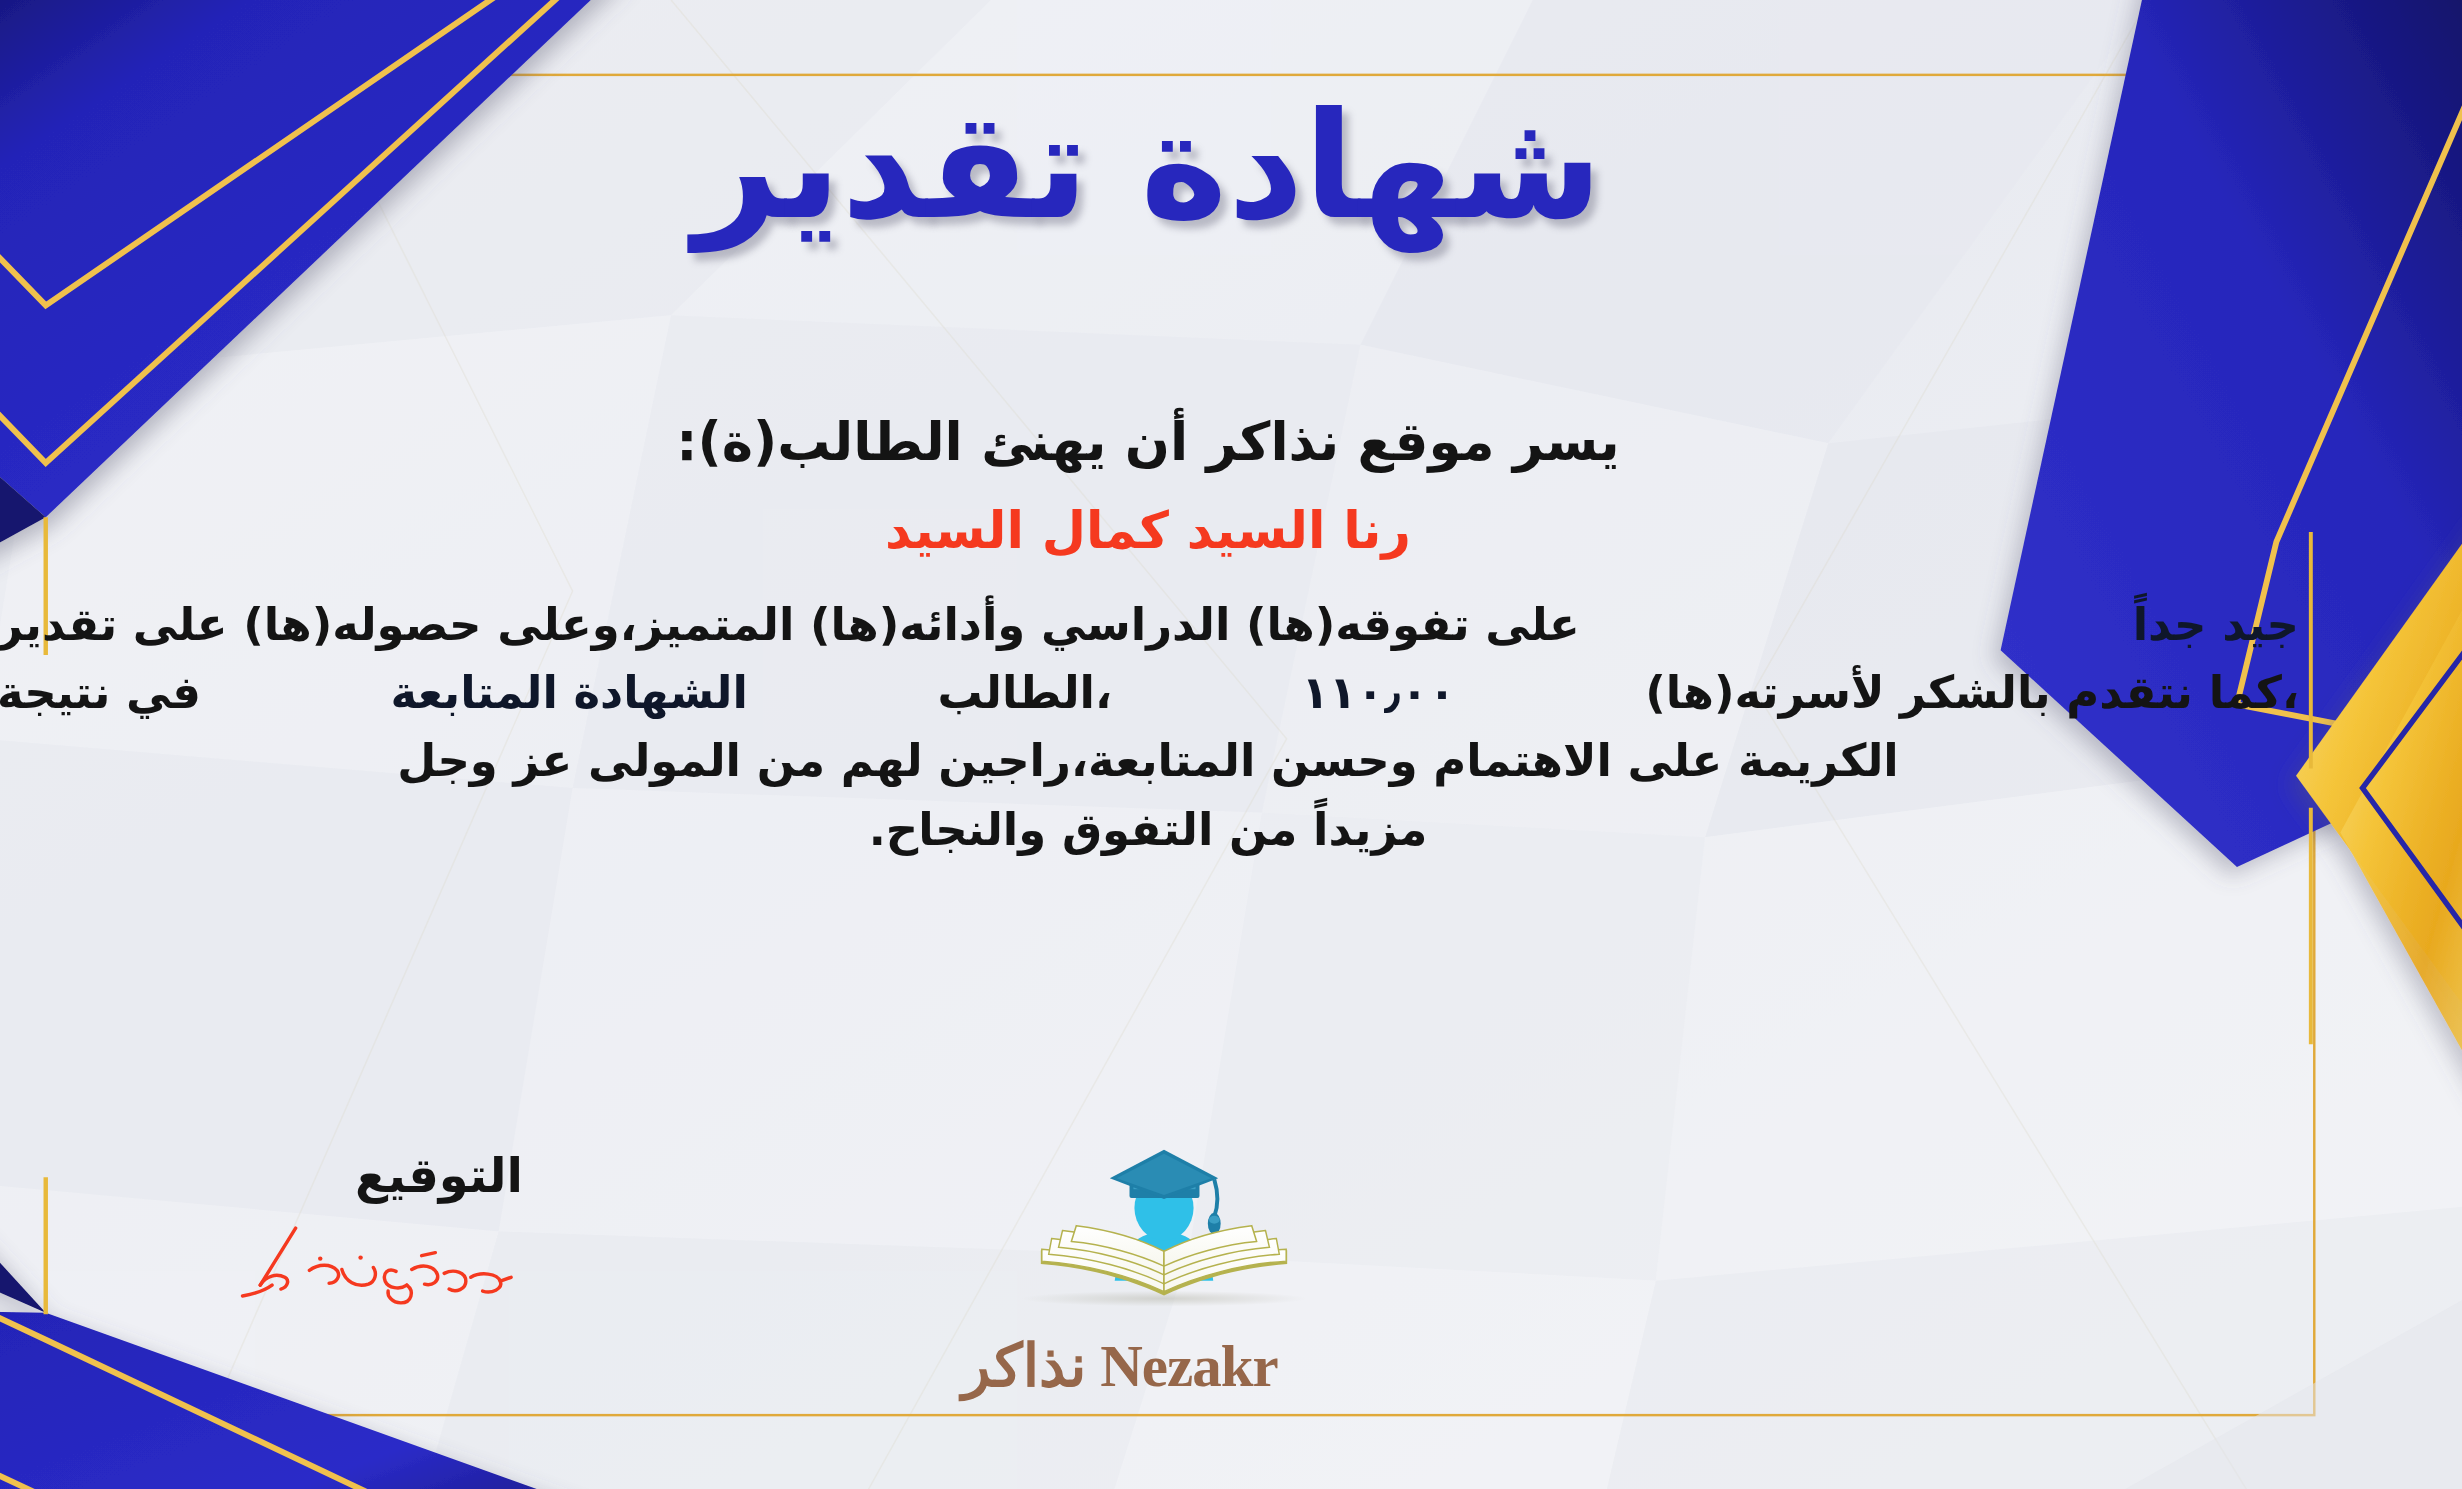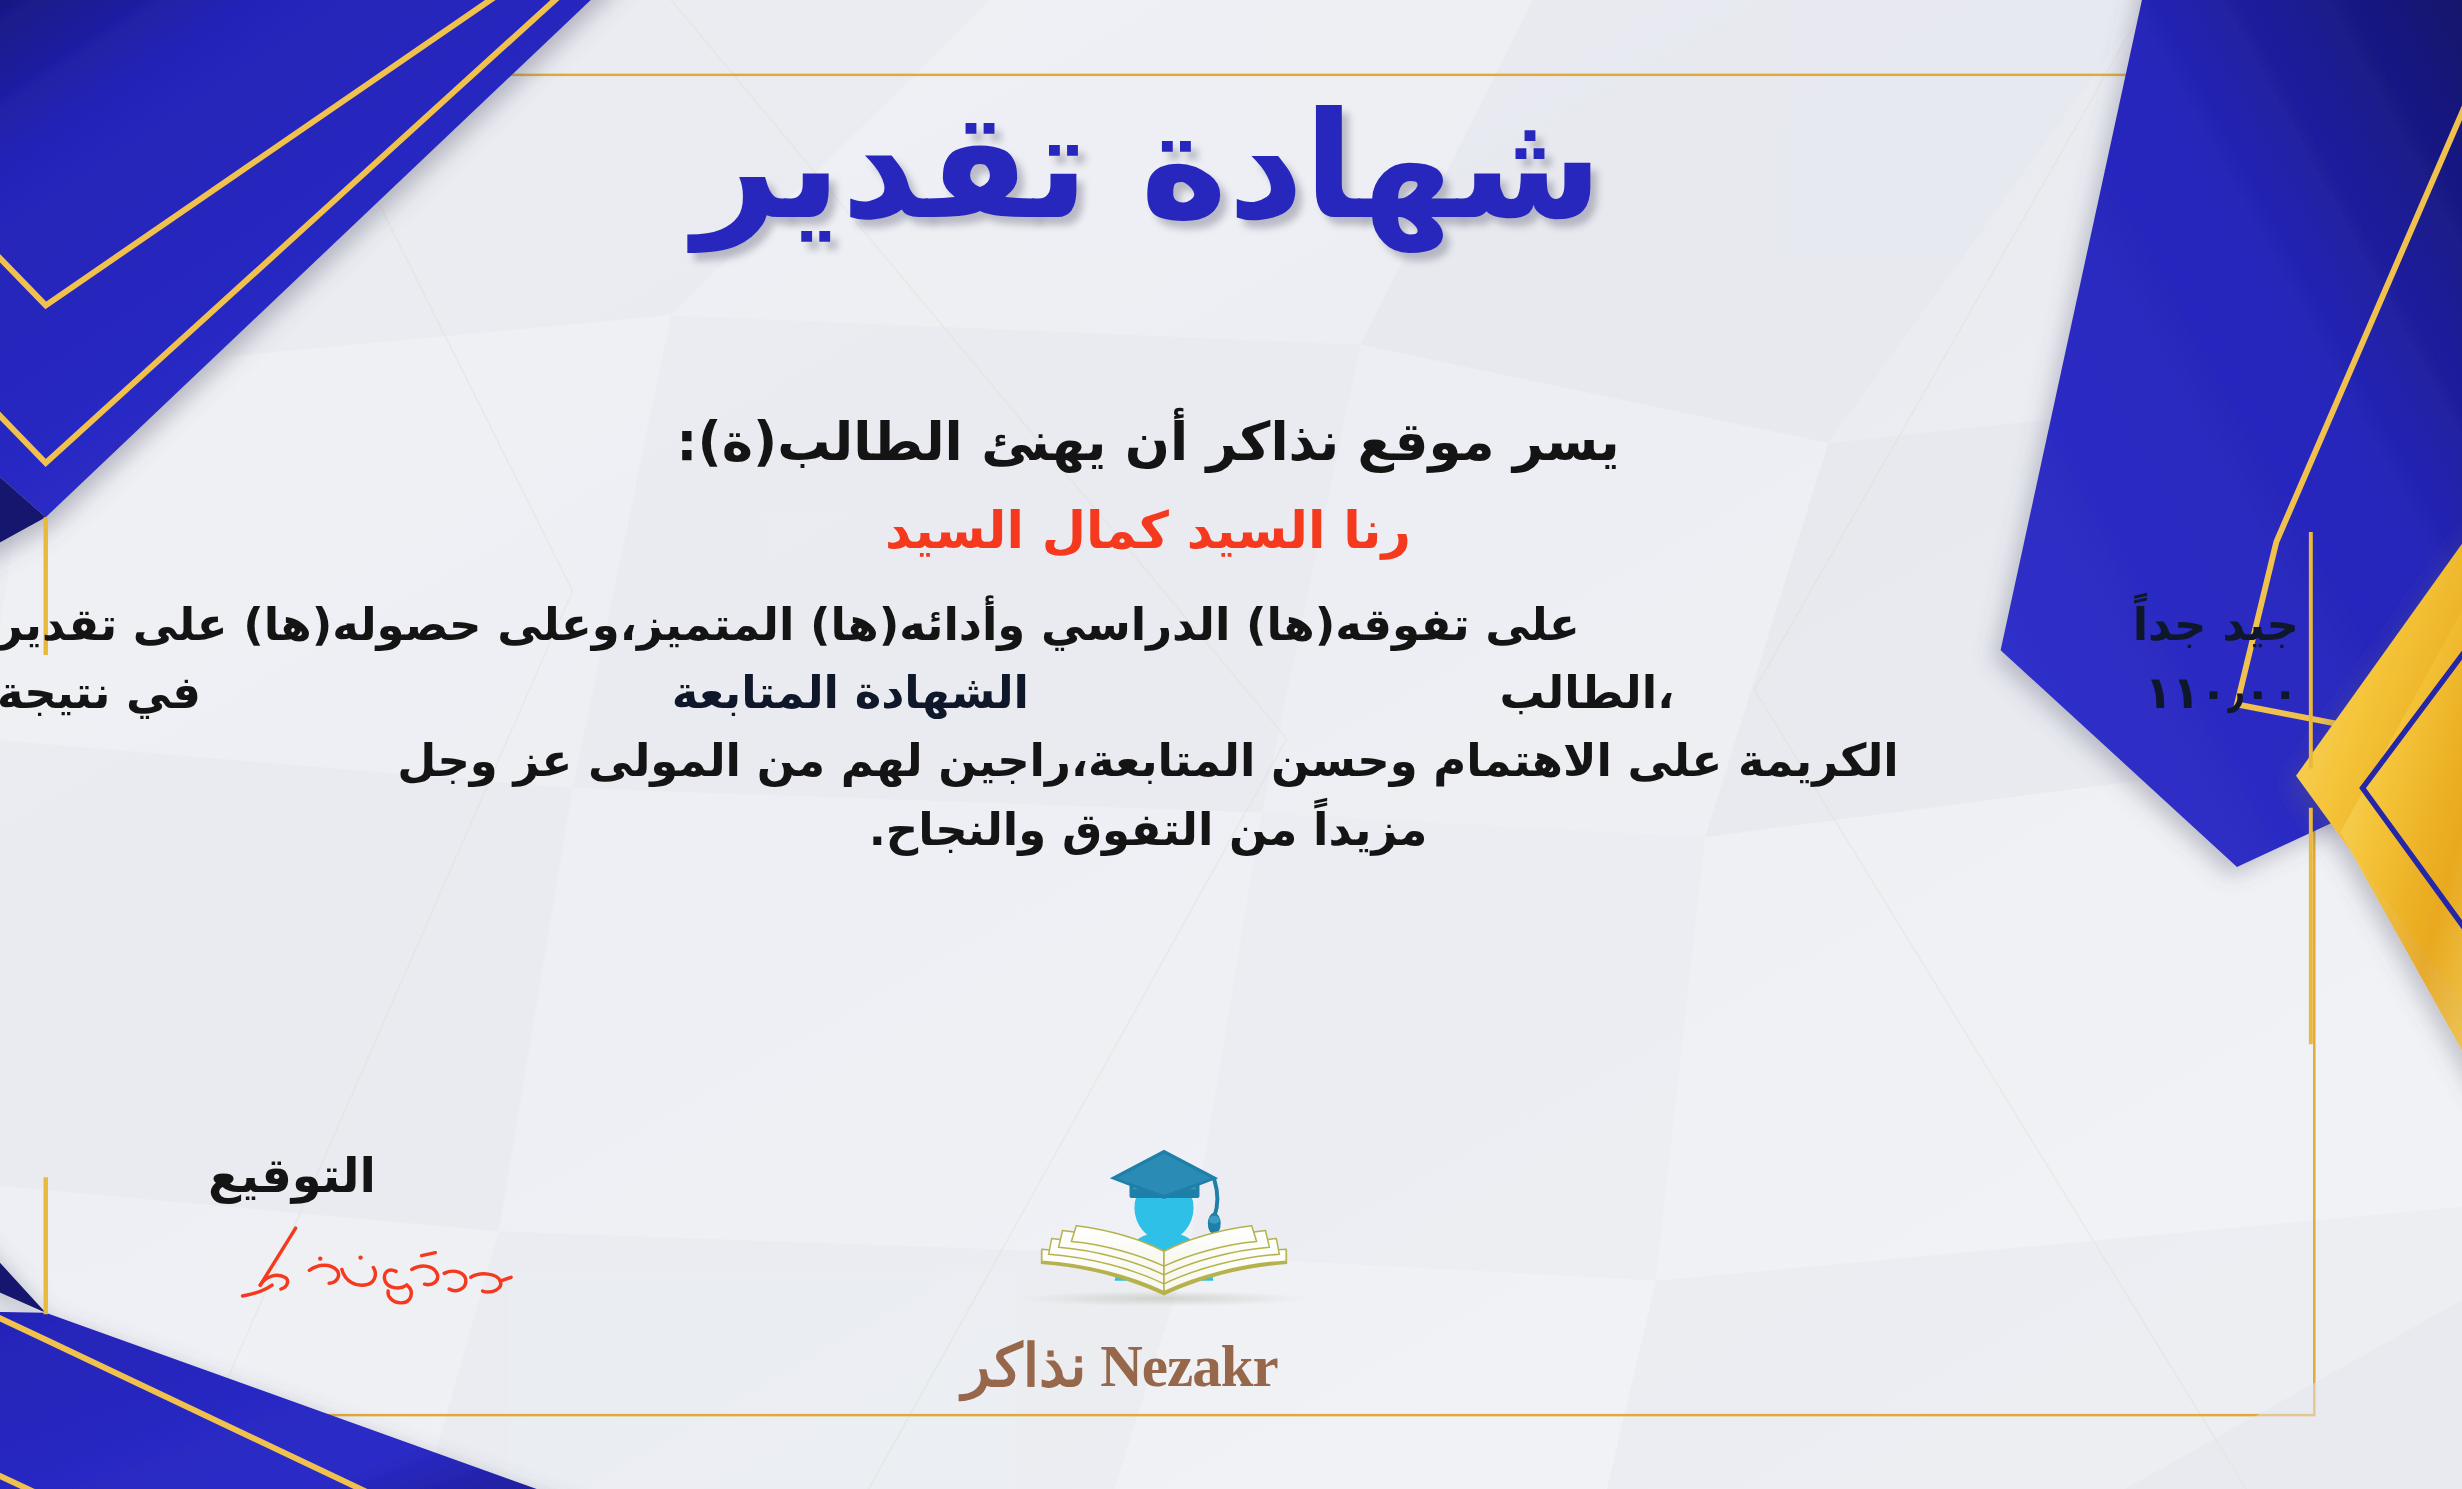--- a/index.html
+++ b/index.html
@@ -82,21 +82,21 @@
     white-space: nowrap;
   }
   .pl-center { text-align: center; white-space: nowrap; }
 
   
   .signature-area {
     position: absolute;
     left: 374px;
     top: 1147px;
     width: 315px;
-    text-align: left;
+    text-align: right;
     direction: rtl;
   }
   .sig-label {
     font-size: 48px;
     font-weight: bold;
     color: #141414;
     letter-spacing: 0.5px;
   }
   .sig-mark {
     margin-top: 18.7px;
@@ -242,20 +242,21 @@
     <div class="line-name">رنا السيد كمال السيد</div>
 
     <div class="para">
 
       <span class="para-line pl-justify">
         <span class="hl">جيد جداً</span>
         <span>على تفوقه(ها) الدراسي وأدائه(ها) المتميز،وعلى حصوله(ها) على تقدير</span>
       </span>
 
       <span class="para-line pl-justify">
+        <span>،كما نتقدم بالشكر لأسرته(ها)</span>
         <span class="hl">١١٠٫٠٠</span>
         <span>،الطالب</span>
         <span class="hl">الشهادة المتابعة</span>
         <span>في نتيجة</span>
       </span>
 
       <span class="para-line pl-center">الكريمة على الاهتمام وحسن المتابعة،راجين لهم من المولى عز وجل</span>
 
       <span class="para-line pl-center">مزيداً من التفوق والنجاح.</span>
     </div>

